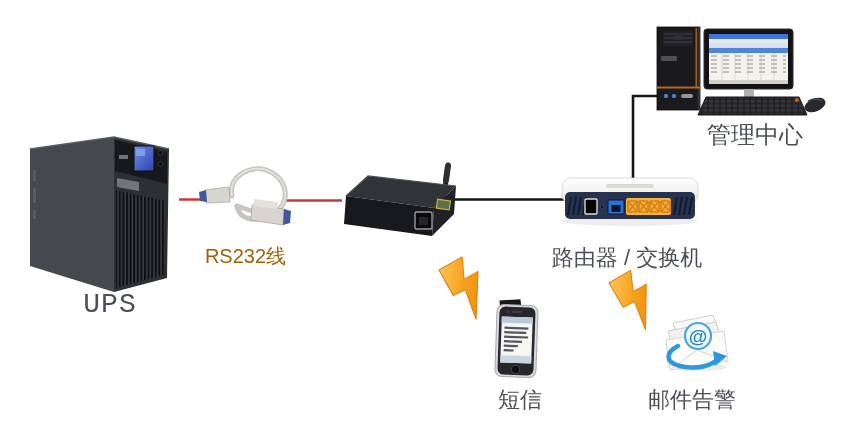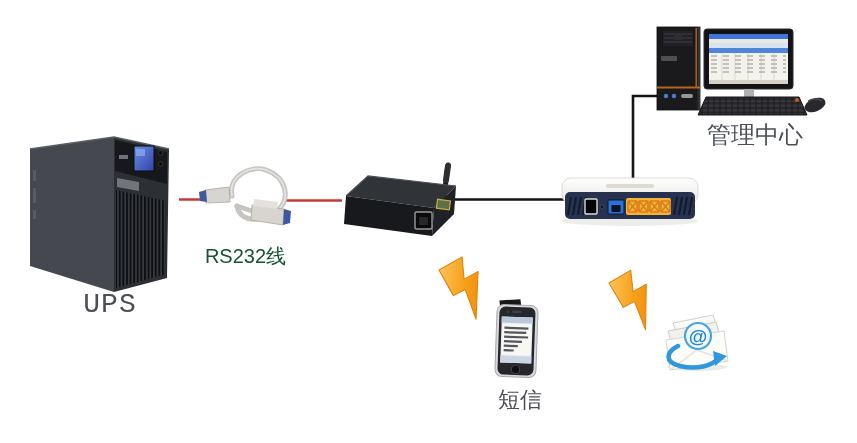--- a/index.html
+++ b/index.html
@@ -1,20 +1,20 @@
 <!DOCTYPE html>
 <html><head>
 <meta charset="utf-8">
 <style>
   html,body{margin:0;padding:0;background:#ffffff;}
   #stage{position:relative;width:857px;height:443px;background:#ffffff;overflow:hidden;
          font-family:"Liberation Sans","DejaVu Sans",sans-serif;}
   #stage svg{position:absolute;left:0;top:0;}
   .lbl{position:absolute;text-align:center;line-height:1.15;user-select:none;}
-  .lbl-blue{color:#14532d;font-size:20px;}
+  .lbl-blue{color:#a16207;font-size:20px;}
   .lbl-gray{color:#4b4f55;font-size:22px;}
   #ups-label{left:60px;top:289px;width:100px;font-size:28px;letter-spacing:1px;color:#4b4f55;font-family:Liberation Mono, monospace;}
   #rs232-label{left:193px;top:245px;width:105px;}
   #alarm-label{left:315px;top:245px;width:202px;}
   #router-label{left:546px;top:245px;width:162px;}
   #mgmt-label{left:694px;top:121px;width:122px;font-size:24px;}
   #sms-label{left:480px;top:387px;width:80px;}
   #email-label{left:640px;top:387px;width:104px;}
 </style>
 </head>
@@ -216,16 +216,18 @@
     <path d="M670,370 L697,350 L728,361" fill="none" stroke="#e2e2da" stroke-width="1.4"></path>
     <path d="M678,346 C666,352 664,362 680,366 C697,370 712,366 719,358" fill="none" stroke="#2f97dc" stroke-width="4.5" stroke-linecap="round"></path>
     <polygon points="713,351 727,356 715,366" fill="#2f97dc"></polygon>
     <circle cx="698" cy="336" r="13" fill="#f2f9fe" stroke="#49a4e0" stroke-width="2.2"></circle>
     <text x="698" y="343" text-anchor="middle" font-size="19" font-weight="bold" fill="#1e86cf" font-family="Liberation Sans, DejaVu Sans, sans-serif">@</text>
   </g>
 </svg>
 
 <div class="lbl" id="ups-label">UPS</div>
 <div class="lbl lbl-blue" id="rs232-label">RS232线</div>
+<div class="lbl lbl-gray" id="router-label">路由器 / 交换机</div>
 <div class="lbl lbl-gray" id="mgmt-label">管理中心</div>
 <div class="lbl lbl-gray" id="sms-label">短信</div>
+<div class="lbl lbl-gray" id="email-label">邮件告警</div>
 
 </div>
 
 </body></html>

